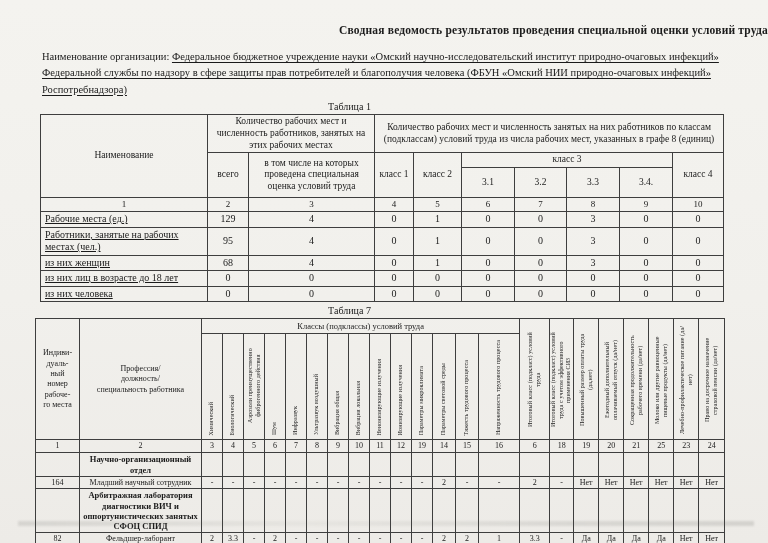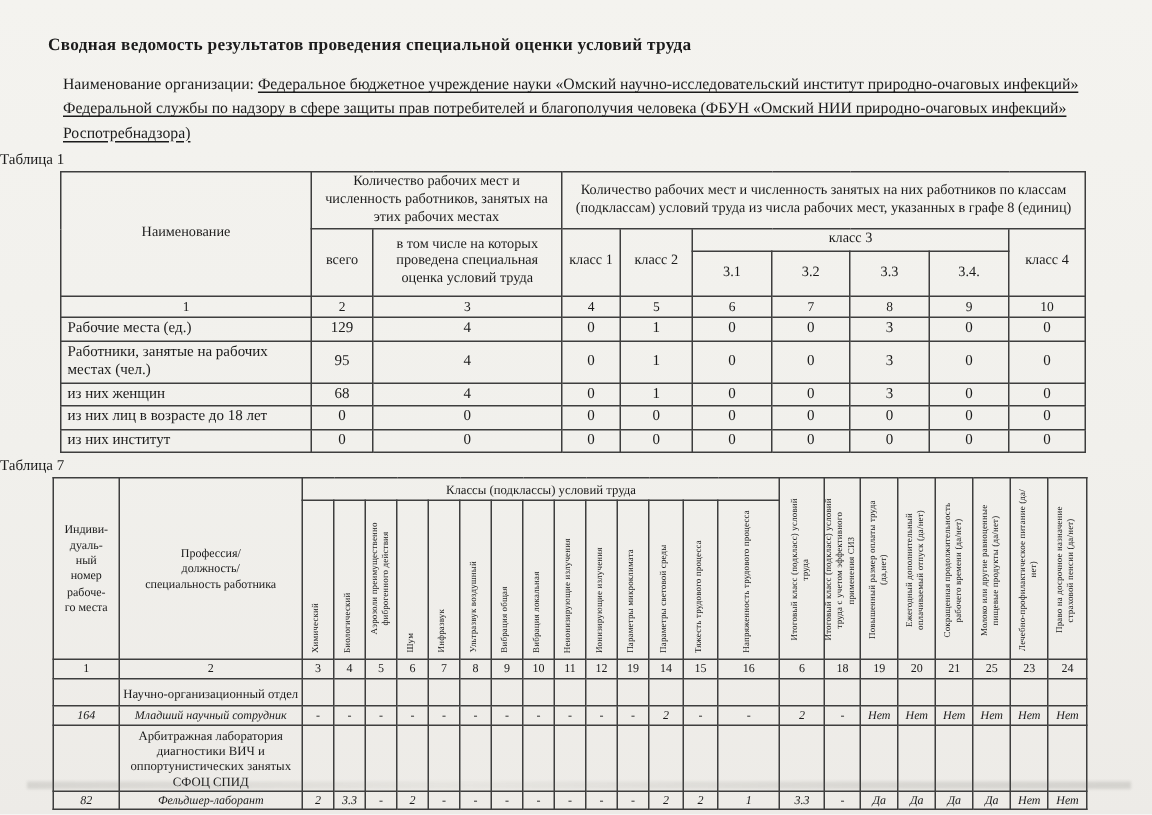--- a/index.html
+++ b/index.html
@@ -1,45 +1,45 @@
 <!DOCTYPE html>
 <html><head>
 <meta charset="utf-8">
 <style>
   html,body{margin:0;padding:0;}
   body{
     width:768px;height:543px;overflow:hidden;position:relative;
     background:linear-gradient(180deg,#f4f3ef 0%,#f1f0ec 55%,#edebe7 100%);
     font-family:"Liberation Serif","DejaVu Serif",serif;color:#1b1b1b;
   }
-  .title{ text-align:left;font-weight:bold;font-size:11.5px;padding-top:24px;letter-spacing:.2px;margin-left:32px;}
+  .title{ text-align:right;font-weight:bold;font-size:11.5px;padding-top:24px;letter-spacing:.2px;}
   .org{ margin:13px 38px 0 42px;font-size:10.5px;line-height:1.55;}
   .org .uline{ text-decoration:underline;text-underline-offset:2px;}
-  .caption{ text-align:left;margin:3px 69px 2px 0;font-size:10px;}
+  .caption{ text-align:center;margin:3px 69px 2px 0;font-size:10px;}
   table{ border-collapse:collapse;table-layout:fixed;background:transparent;}
   td{ border:1px solid #3e3e3e;text-align:center;vertical-align:middle;padding:1px 2px;overflow:hidden;}
   
   .t1{ margin-left:40px;width:683px;font-size:9.5px;line-height:1.25;}
   .t1 .num{ font-size:9px;height:11px;line-height:1;}
   .t1 .data{ font-size:10px;}
-  .t1 .name{ text-align:left;padding-left:4px;}
+  .t1 .name{ text-align:left;padding-left:4px;text-decoration:underline;}
   .t1 .hdr1{ height:36px;}
   .t1 .hdr2{ height:14px;}
   .t1 .hdr3{ height:30px;}
   
   .t2{ margin-left:35px;width:690px;font-size:8.5px;line-height:1.2;margin-top:2px;}
   .t2 .banner{ height:12px;font-size:8.5px;line-height:1;}
   .t2 .hcol{ font-size:8px;white-space:pre-line;line-height:1.3;text-align:center;}
   .t2 .num{ font-size:8px;height:10px;line-height:1;}
   .t2 .vh{ vertical-align:bottom;padding:3px 0 2px 0;}
   .vtext{ writing-mode:vertical-rl;transform:rotate(180deg);display:inline-block;
           font-size:6px;line-height:1.25;max-height:98px;letter-spacing:.1px;}
   .vh2 .vtext{ max-height:110px;}
-  .t2 .section{ font-weight:normal;font-size:8.5px;}
-  .t2 .data{ font-size:8px;font-style:italic;}
+  .t2 .section{ font-weight:bold;font-size:8.5px;}
+  .t2 .data{ font-size:8px;}
   .t2 tr.r-sec1{ height:18px;}
   .t2 tr.r-data{ height:11px;}
   .t2 tr.r-sec2{ height:38px;}
   .smudge{ position:absolute;left:18px;right:14px;top:521px;height:5px;border:none;
            background:linear-gradient(90deg,rgba(90,90,85,.35),rgba(120,120,110,.12) 40%,rgba(90,90,85,.3) 75%,rgba(90,90,85,.38));
            filter:blur(1.2px);opacity:.45;}
 </style>
 </head>
 <body>
 
@@ -136,21 +136,21 @@
     <td class="data">0</td>
     <td class="data">0</td>
     <td class="data">0</td>
     <td class="data">0</td>
     <td class="data">0</td>
     <td class="data">0</td>
     <td class="data">0</td>
     <td class="data">0</td>
   </tr>
   <tr>
-    <td class="data name">из них институт</td>
+    <td class="data name">из них человека</td>
     <td class="data">0</td>
     <td class="data">0</td>
     <td class="data">0</td>
     <td class="data">0</td>
     <td class="data">0</td>
     <td class="data">0</td>
     <td class="data">0</td>
     <td class="data">0</td>
     <td class="data">0</td>
   </tr>

